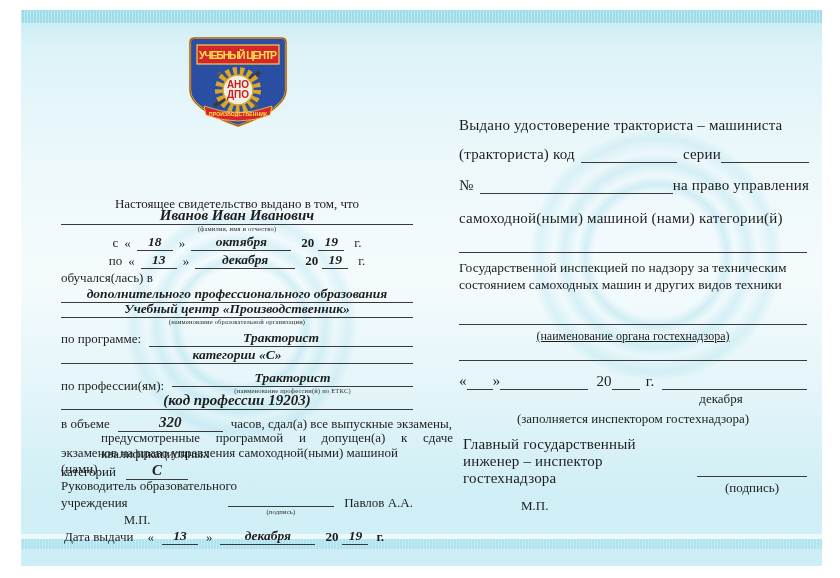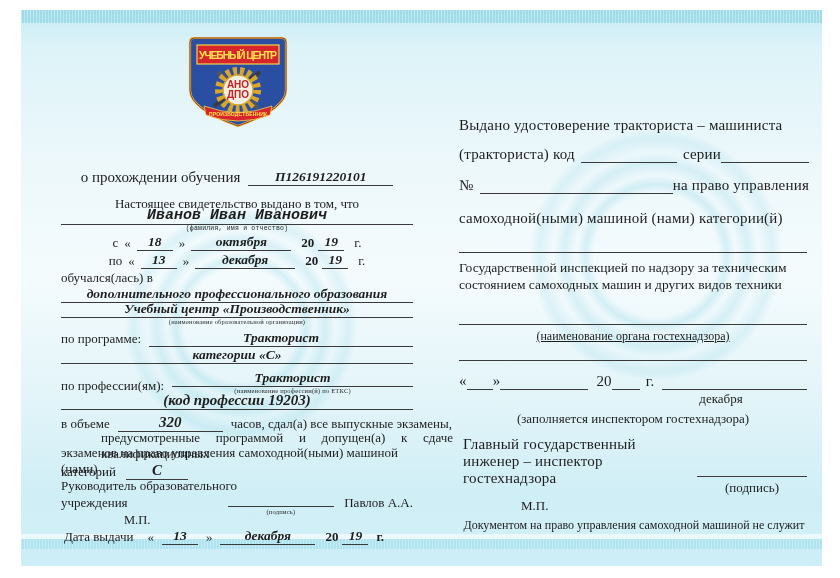--- a/index.html
+++ b/index.html
@@ -54,28 +54,24 @@
       <text x="54" y="54" text-anchor="middle" font-size="10" font-weight="bold" fill="#c42127" font-family="Liberation Sans, sans-serif">АНО</text>
       <text x="54" y="64" text-anchor="middle" font-size="10" font-weight="bold" fill="#c42127" font-family="Liberation Sans, sans-serif">ДПО</text>
       <rect x="13" y="11" width="82" height="19" fill="#d6262c" stroke="#f2d24b" stroke-width="1.2"></rect>
       <text x="54" y="25" text-anchor="middle" font-size="10.5" font-weight="bold" fill="#ffe14d" textLength="78" font-family="Liberation Sans, sans-serif">УЧЕБНЫЙ ЦЕНТР</text>
       <path d="M20 72 Q54 85 88 72 L86 81 Q54 93 22 81 Z" fill="#d6262c" stroke="#f2d24b" stroke-width="0.8"></path>
       <text x="54" y="81.5" text-anchor="middle" font-size="5" font-weight="bold" fill="#ffe14d" textLength="58" font-family="Liberation Sans, sans-serif">ПРОИЗВОДСТВЕННИК</text>
     </svg>
   </div>
 
 
-  <div class="row" style="left:40px; top:159px; width:352px; justify-content:center;">
-    <span class="lbl" style="font-size:15px;">о прохождении обучения</span>
-    <span class="u val" style="min-width:145px; margin-left:8px;">П126191220101</span>
-  </div>
 
   <div class="abs center st13" style="left:40px; top:186px; width:352px;">Настоящее свидетельство выдано в том, что</div>
 
-  <div class="abs" style="left:40px; top:197px; width:352px;font-family:Liberation Mono, monospace;">
+  <div class="abs" style="left:40px; top:197px; width:352px;">
     <div class="u val center" style="font-size:15px;">Иванов Иван Иванович</div>
     <div class="hint">(фамилия, имя и отчество)</div>
   </div>
 
   <div class="row" style="left:40px; top:224px; width:352px; justify-content:center;">
     <span class="lbl">с</span>
     <span class="lbl" style="margin:0 6px;">«</span>
     <span class="u val" style="min-width:36px;">18</span>
     <span class="lbl" style="margin:0 6px;">»</span>
     <span class="u val" style="min-width:100px;">октября</span>
@@ -201,14 +197,13 @@
 
   <div class="abs rtxt" style="left:442px; top:426px;">Главный государственный</div>
   <div class="abs rtxt" style="left:442px; top:443px;">инженер – инспектор</div>
   <div class="abs rtxt" style="left:442px; top:460px;">гостехнадзора</div>
 
   <div class="rline" style="left:676px; top:466px; width:110px;"></div>
   <div class="abs rhint center" style="left:676px; top:470px; width:110px; font-size:13px;">(подпись)</div>
 
   <div class="abs mp" style="left:500px; top:488px; font-size:13px;">М.П.</div>
 
-  <div class="abs center" style="left:438px; top:508px; width:350px; font-size:12px; z-index:3;">Документом на право управления самоходной машиной не служит</div>
 </div>
 
 </body></html>

